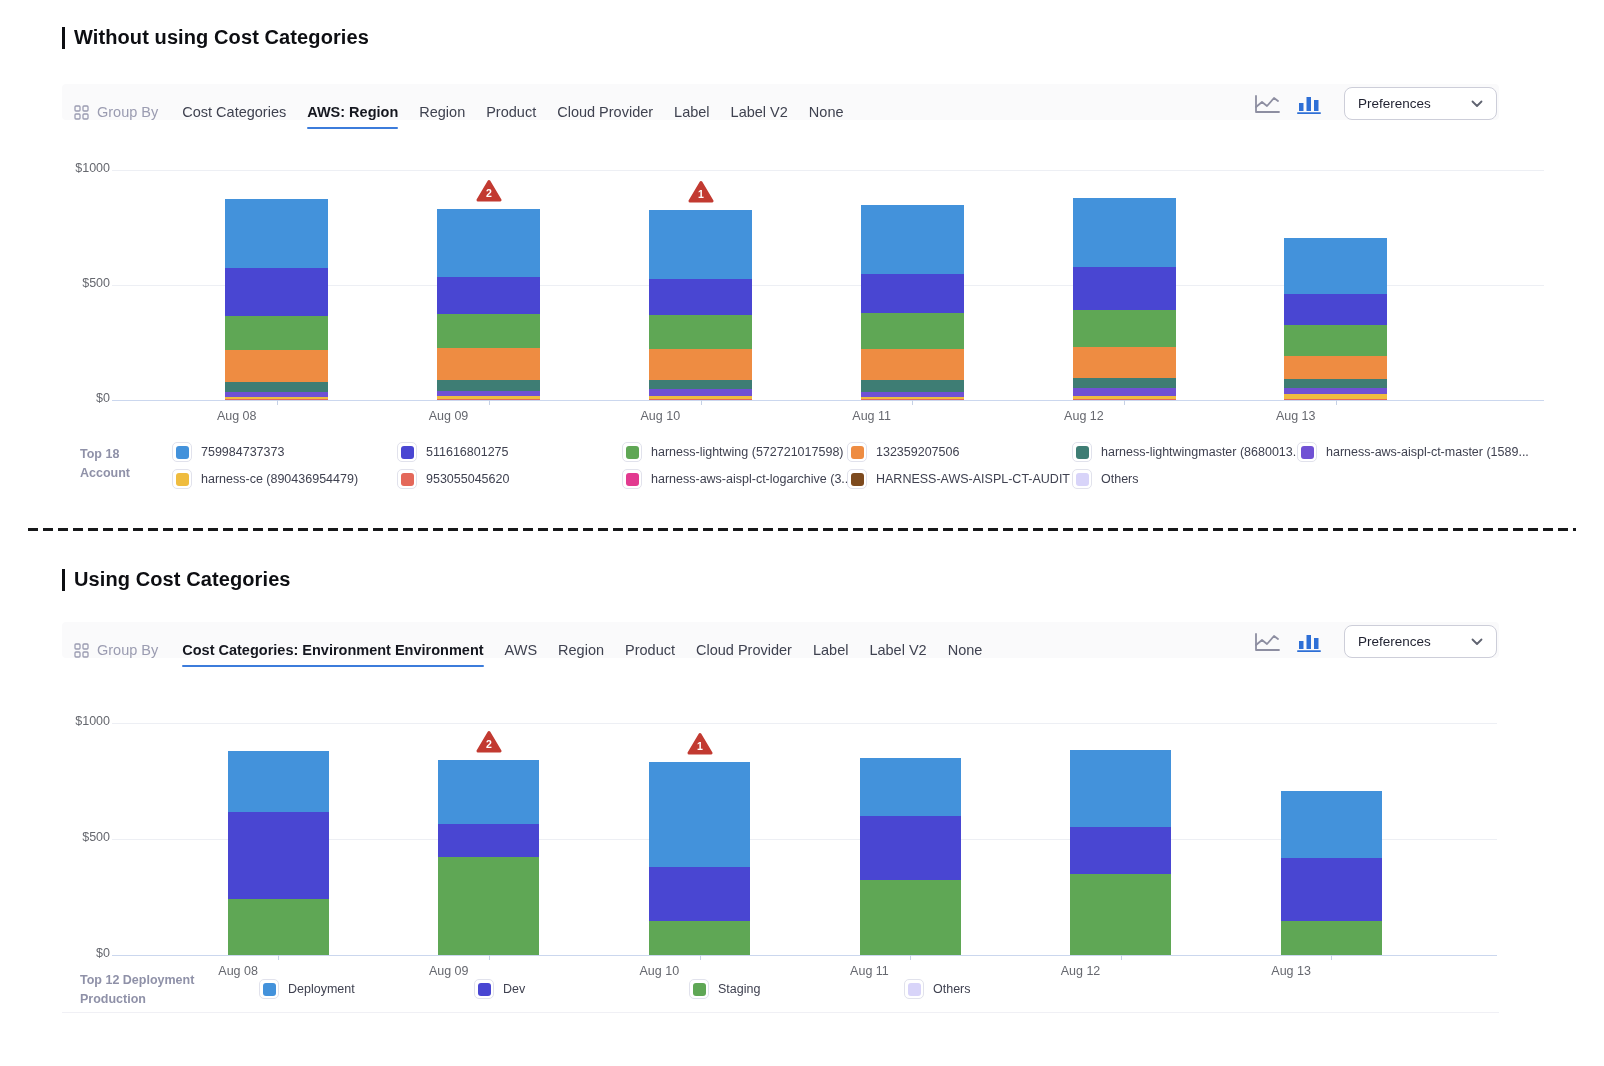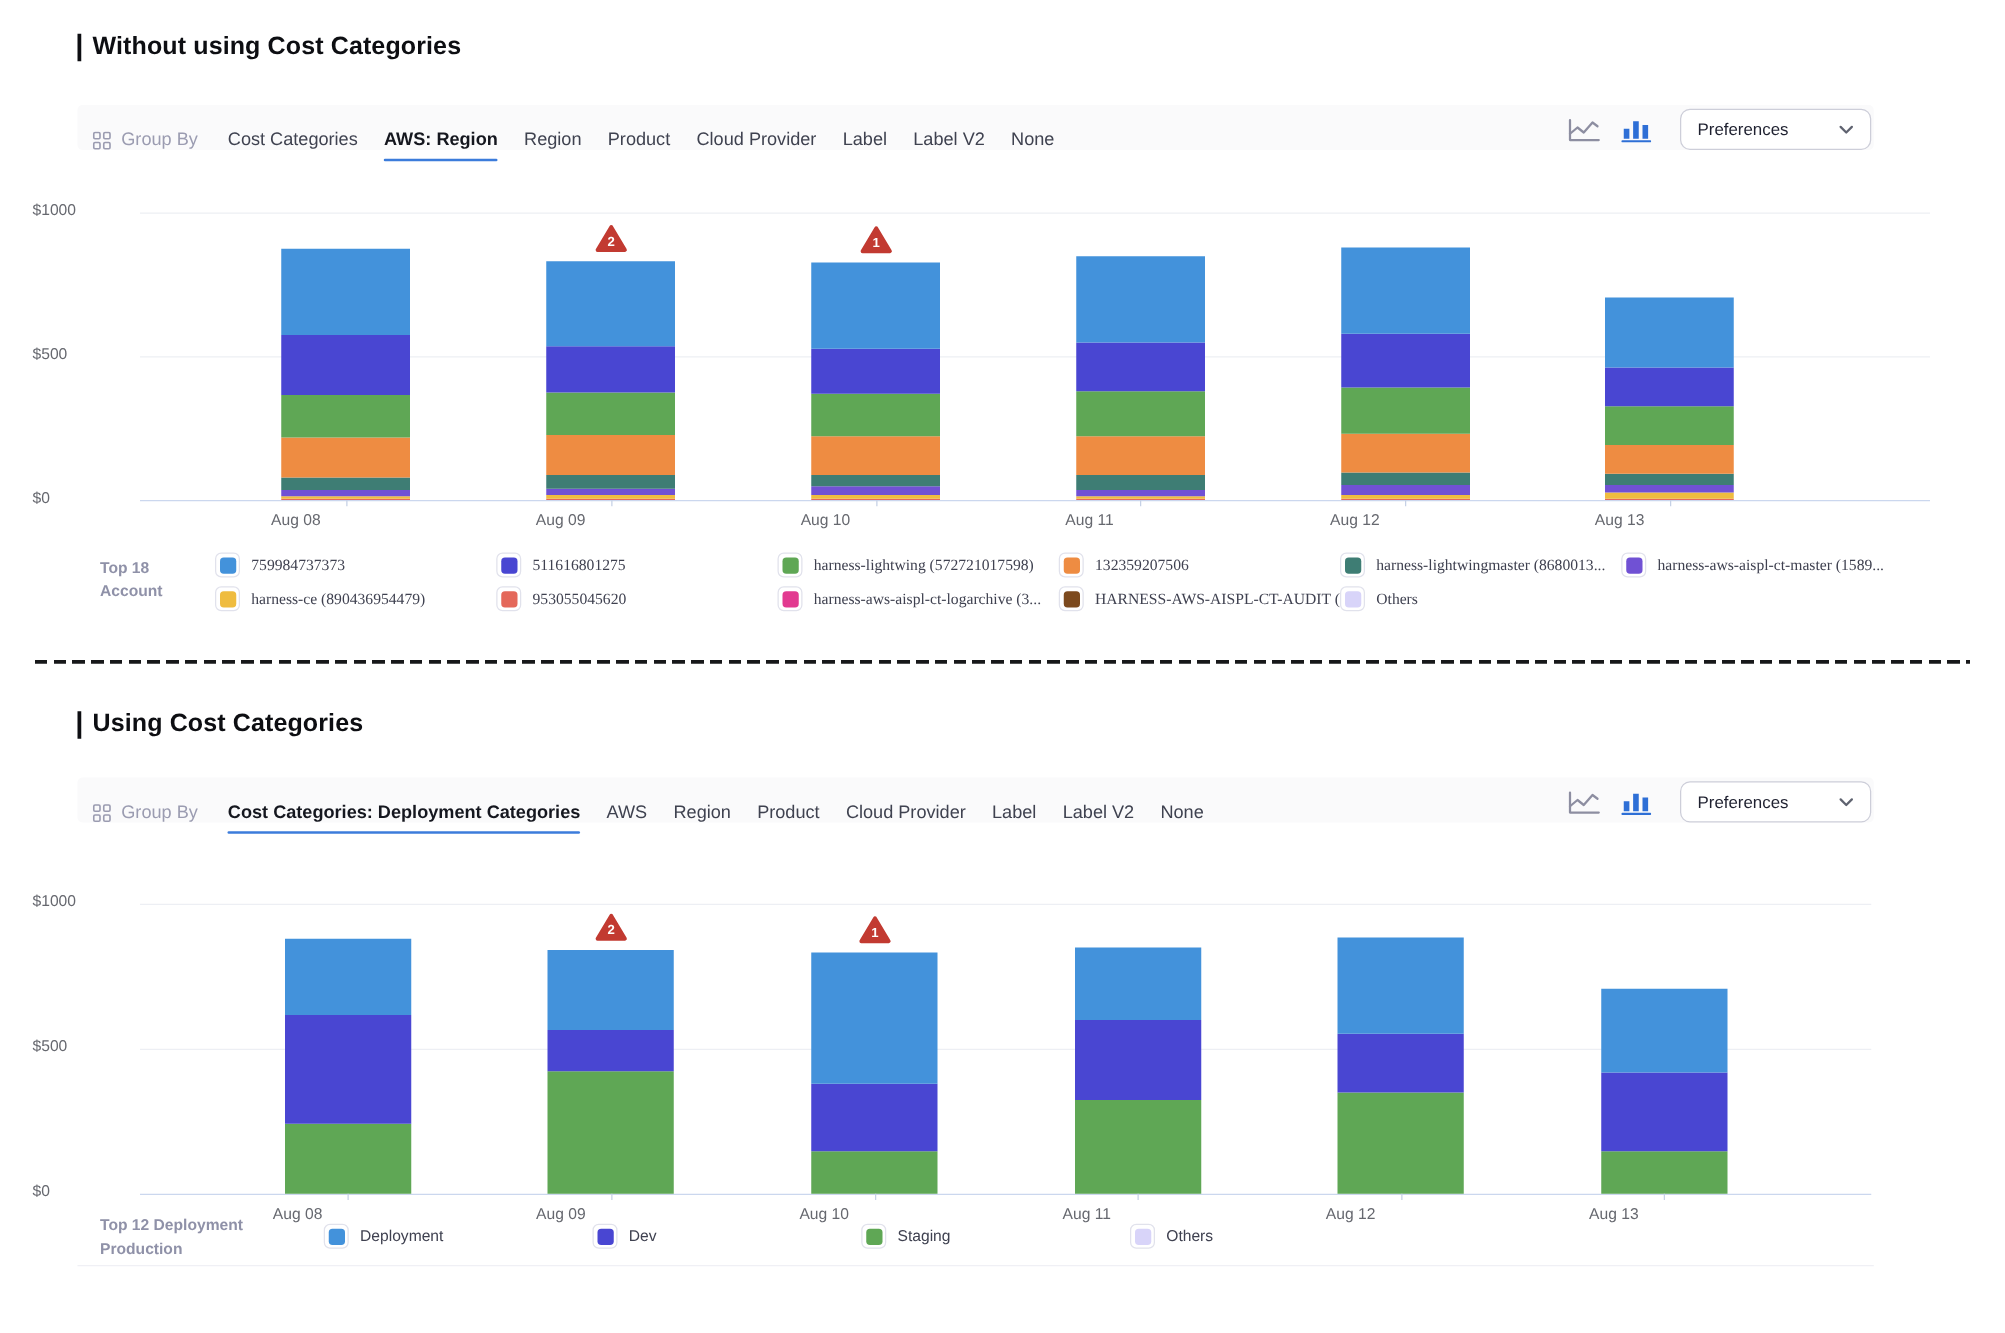--- a/index.html
+++ b/index.html
@@ -15,21 +15,21 @@
   .tab{font-size:14.5px;color:#3f4250;cursor:pointer;position:relative;white-space:nowrap}
   .tab.active{font-weight:700;color:#15171f}
   .tab.active::after{content:"";position:absolute;left:0;right:0;bottom:-9px;height:2.5px;background:#3c7cdb;border-radius:2px}
   .tb-right{margin-left:auto;display:flex;align-items:center;gap:17px}
   .icon-btn{display:inline-flex;align-items:center;cursor:pointer}
   .prefs{display:flex;align-items:center;justify-content:space-between;width:153px;height:33px;border:1px solid #cdced9;border-radius:8px;background:#fff;padding:0 13px;font-size:13.5px;font-weight:500;color:#1f2130;margin-left:6px;cursor:pointer;font-family:inherit}
 
   .chart{position:absolute;left:0;width:1604px;height:300px}
   .gridline{position:absolute;height:1px;background:#edeff4}
   .gridline.axis{background:#cbd7ee}
-  .ylab{position:absolute;left:26px;width:72px;text-align:left;font-size:12.5px;color:#66686f}
+  .ylab{position:absolute;left:38px;width:72px;text-align:right;font-size:12.5px;color:#66686f}
   .seg{position:absolute}
   .xtick{position:absolute;width:1px;height:5px;background:#c6d1e6}
   .xlab{position:absolute;width:120px;text-align:left;font-size:12.5px;color:#66686f}
   .badge{position:absolute;width:26px;height:24px}
 
   .legend-title{position:absolute;left:80px;font-size:12.5px;font-weight:700;color:#8f91a8;line-height:19px}
   .legend{position:absolute;display:grid;row-gap:3px}
   .li{display:flex;align-items:center;gap:9px;height:24px;white-space:nowrap;cursor:pointer}
   .chip{flex:0 0 auto;width:20px;height:20px;border:1px solid #e1e2ec;border-radius:5px;background:#fff;display:flex;align-items:center;justify-content:center}
   .chip i{display:block;width:13px;height:13px;border-radius:3px}
@@ -164,21 +164,21 @@
     <div class="badge" style="left: 687.5px; top: 19.79px;"><svg width="26" height="24" viewBox="0 0 26 24">
         <path d="M13 2.5 L24 21 H2 Z" fill="#c23a31" stroke="#c23a31" stroke-width="3" stroke-linejoin="round"></path>
         <text x="13" y="17.5" text-anchor="middle" font-size="10.5" font-weight="bold" fill="#ffffff">1</text>
       </svg></div>
   </div>
 
 <div class="legend-title" style="top:445px">
   <div>Top 18</div>
   <div>Account</div>
 </div>
-<div class="legend" style="top: 440px; left: 172px; grid-template-columns: repeat(6, 225px); font-family: Liberation Serif, serif;">
+<div class="legend" style="top: 440px; left: 172px; grid-template-columns: repeat(6, 225px);">
     <div class="li">
       <div class="chip">
         <i style="background: rgb(67, 146, 219);"></i>
       </div>
       <span class="lab">759984737373</span>
     </div>
     <div class="li">
       <div class="chip">
         <i style="background: rgb(73, 70, 210);"></i>
       </div>
@@ -251,21 +251,21 @@
   <div class="groupby">
     <svg width="15" height="15" viewBox="0 0 15 15" fill="none" stroke="#9b9cb1" stroke-width="1.3">
       <rect x="1" y="1" width="5" height="5" rx="1"></rect>
         <rect x="9" y="1" width="5" height="5" rx="1"></rect>
       <rect x="1" y="9" width="5" height="5" rx="1"></rect>
         <rect x="9" y="9" width="5" height="5" rx="1"></rect>
     </svg>
     <span>Group By</span>
   </div>
   <div class="tabs">
-      <div class="tab active">Cost Categories: Deployment Categories</div>
+      <div class="tab active">Cost Categories: Environment Environment</div>
       <div class="tab">AWS</div>
       <div class="tab">Region</div>
       <div class="tab">Product</div>
       <div class="tab">Cloud Provider</div>
       <div class="tab">Label</div>
       <div class="tab">Label V2</div>
       <div class="tab">None</div>
     </div>
   <div class="tb-right">
     <span class="icon-btn">

